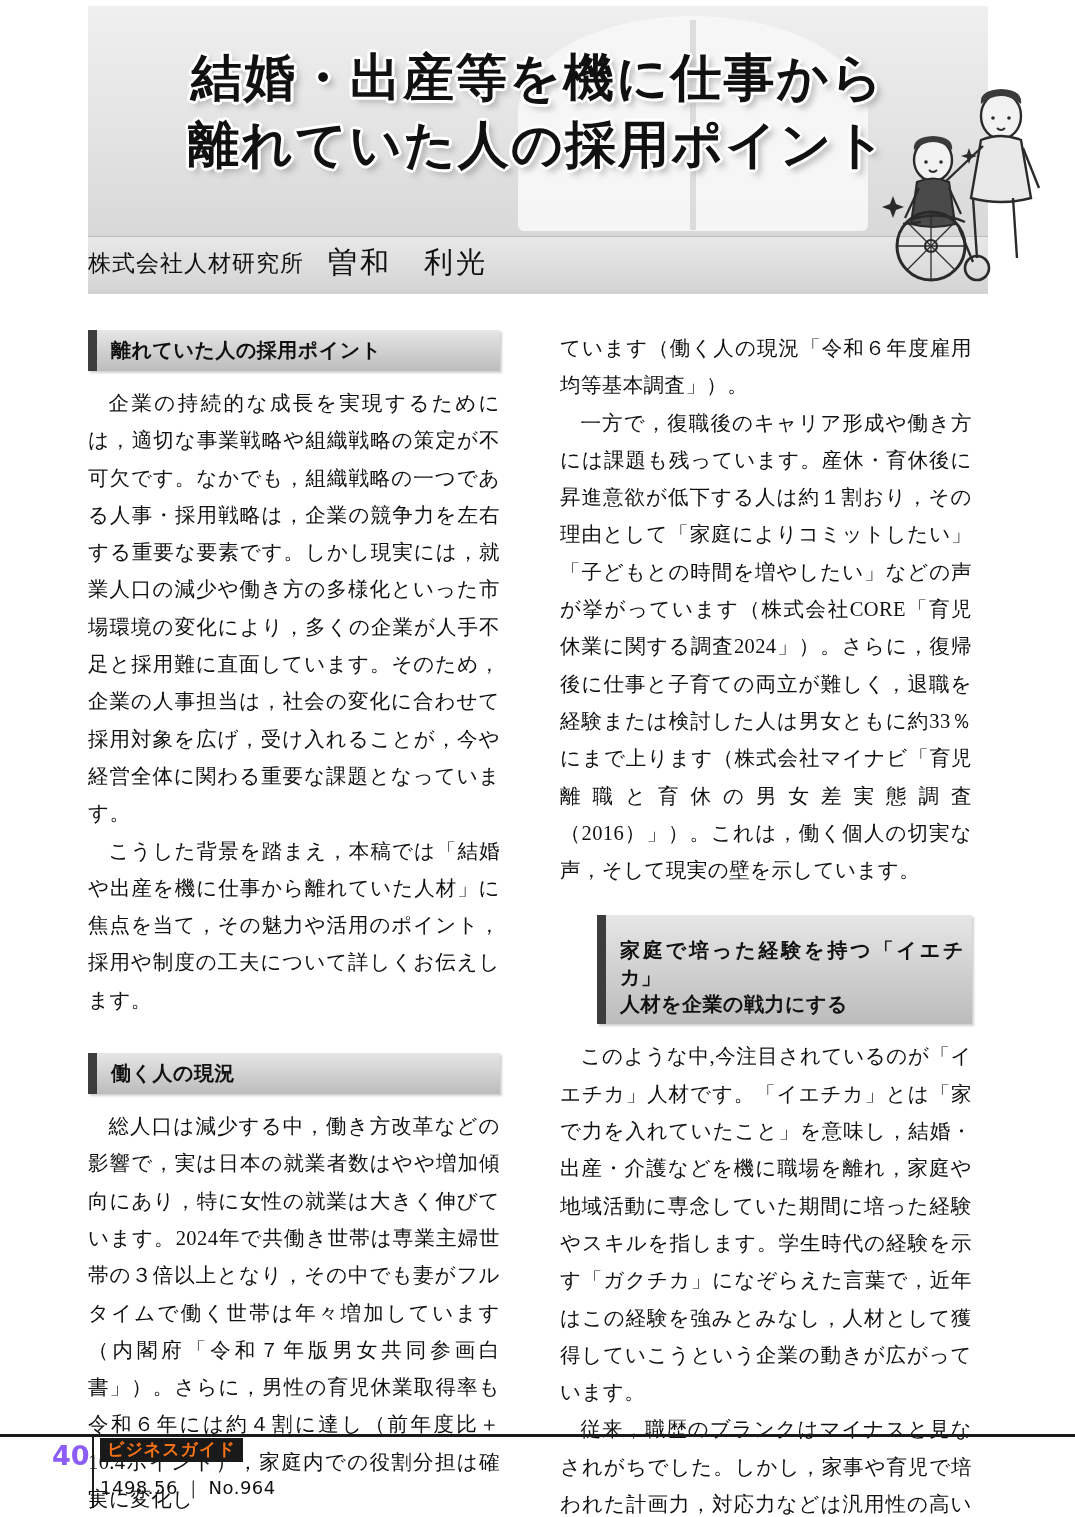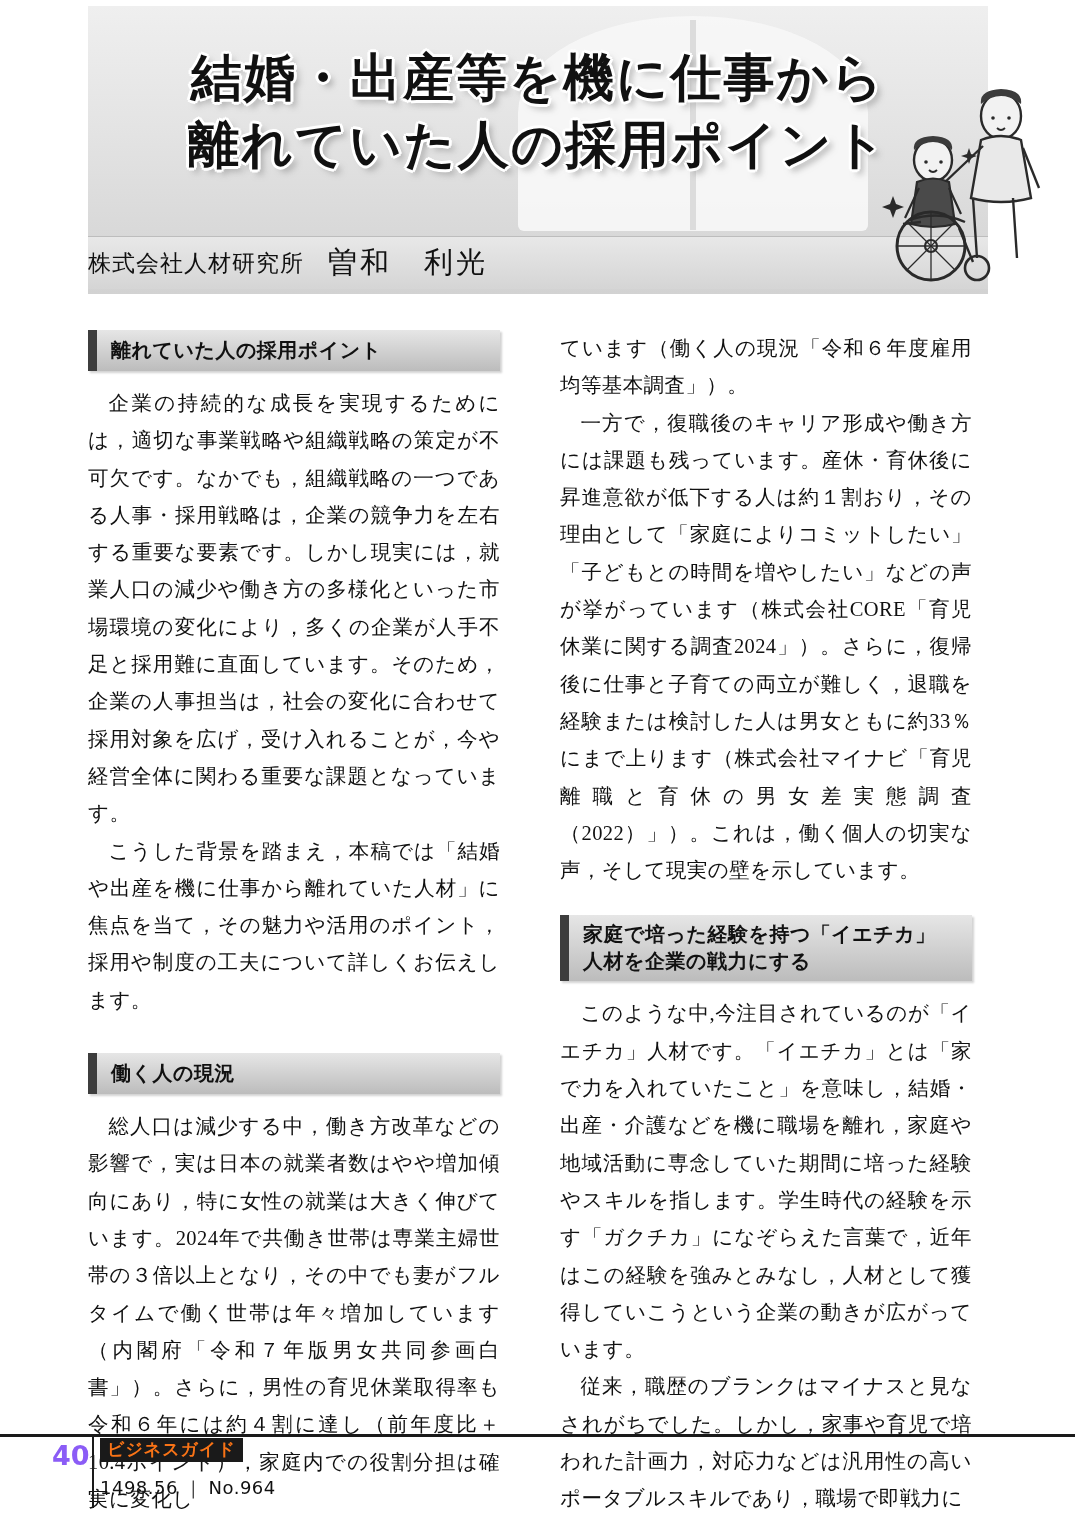--- a/index.html
+++ b/index.html
@@ -124,21 +124,21 @@
     padding: 7px 8px 7px 14px;
     margin: 0 0 14px 0;
     font-family: "DejaVu Sans", "Liberation Sans", sans-serif;
     font-weight: bold;
     font-size: 20px;
     letter-spacing: .5px;
     line-height: 1.35;
     color: #111;
     box-shadow: 2px 2px 2px rgba(0,0,0,.18);
   }
-  .section-head.two-line { padding-top: 6px; padding-bottom: 6px; }
+  .section-head.two-line { padding-top: 22px; padding-bottom: 6px; margin-left: 37px; }
 
   p.para {
     margin: 0 0 0 0;
     text-indent: 1em;
   }
   .spacer { height: 8px; }
 
   
   .footer-rule {
     position: absolute;
@@ -248,21 +248,21 @@
   <div class="section-head">離れていた人の採用ポイント</div>
   <p class="para">企業の持続的な成長を実現するためには，適切な事業戦略や組織戦略の策定が不可欠です。なかでも，組織戦略の一つである人事・採用戦略は，企業の競争力を左右する重要な要素です。しかし現実には，就業人口の減少や働き方の多様化といった市場環境の変化により，多くの企業が人手不足と採用難に直面しています。そのため，企業の人事担当は，社会の変化に合わせて採用対象を広げ，受け入れることが，今や経営全体に関わる重要な課題となっています。</p>
   <p class="para">こうした背景を踏まえ，本稿では「結婚や出産を機に仕事から離れていた人材」に焦点を当て，その魅力や活用のポイント，採用や制度の工夫について詳しくお伝えします。</p>
   <div class="spacer"></div>
   <div class="section-head" style="margin-top:26px;">働く人の現況</div>
   <p class="para">総人口は減少する中，働き方改革などの影響で，実は日本の就業者数はやや増加傾向にあり，特に女性の就業は大きく伸びています。2024年で共働き世帯は専業主婦世帯の３倍以上となり，その中でも妻がフルタイムで働く世帯は年々増加しています（内閣府「令和７年版男女共同参画白書」）。さらに，男性の育児休業取得率も令和６年には約４割に達し（前年度比＋10.4ポイント），家庭内での役割分担は確実に変化し</p>
 </div>
 
 <div class="col col-right">
   <p class="para" style="text-indent:0;">ています（働く人の現況「令和６年度雇用均等基本調査」）。</p>
-  <p class="para">一方で，復職後のキャリア形成や働き方には課題も残っています。産休・育休後に昇進意欲が低下する人は約１割おり，その理由として「家庭によりコミットしたい」「子どもとの時間を増やしたい」などの声が挙がっています（株式会社CORE「育児休業に関する調査2024」）。さらに，復帰後に仕事と子育ての両立が難しく，退職を経験または検討した人は男女ともに約33％にまで上ります（株式会社マイナビ「育児離職と育休の男女差実態調査（2022）」）。これは，働く個人の切実な声，そして現実の壁を示しています。</p>
+  <p class="para">一方で，復職後のキャリア形成や働き方には課題も残っています。産休・育休後に昇進意欲が低下する人は約１割おり，その理由として「家庭によりコミットしたい」「子どもとの時間を増やしたい」などの声が挙がっています（株式会社CORE「育児休業に関する調査2024」）。さらに，復帰後に仕事と子育ての両立が難しく，退職を経験または検討した人は男女ともに約33％にまで上ります（株式会社マイナビ「育児離職と育休の男女差実態調査（2016）」）。これは，働く個人の切実な声，そして現実の壁を示しています。</p>
   <div class="section-head two-line" style="margin-top:26px;">
     <span>家庭で培った経験を持つ「イエチカ」</span><br>
     <span>人材を企業の戦力にする</span>
   </div>
   <p class="para">このような中,今注目されているのが「イエチカ」人材です。「イエチカ」とは「家で力を入れていたこと」を意味し，結婚・出産・介護などを機に職場を離れ，家庭や地域活動に専念していた期間に培った経験やスキルを指します。学生時代の経験を示す「ガクチカ」になぞらえた言葉で，近年はこの経験を強みとみなし，人材として獲得していこうという企業の動きが広がっています。</p>
   <p class="para">従来，職歴のブランクはマイナスと見なされがちでした。しかし，家事や育児で培われた計画力，対応力などは汎用性の高いポータブルスキルであり，職場で即戦力に</p>
 </div>
 
 <div class="footer-rule"></div>
 <div class="footer-divider"></div>

